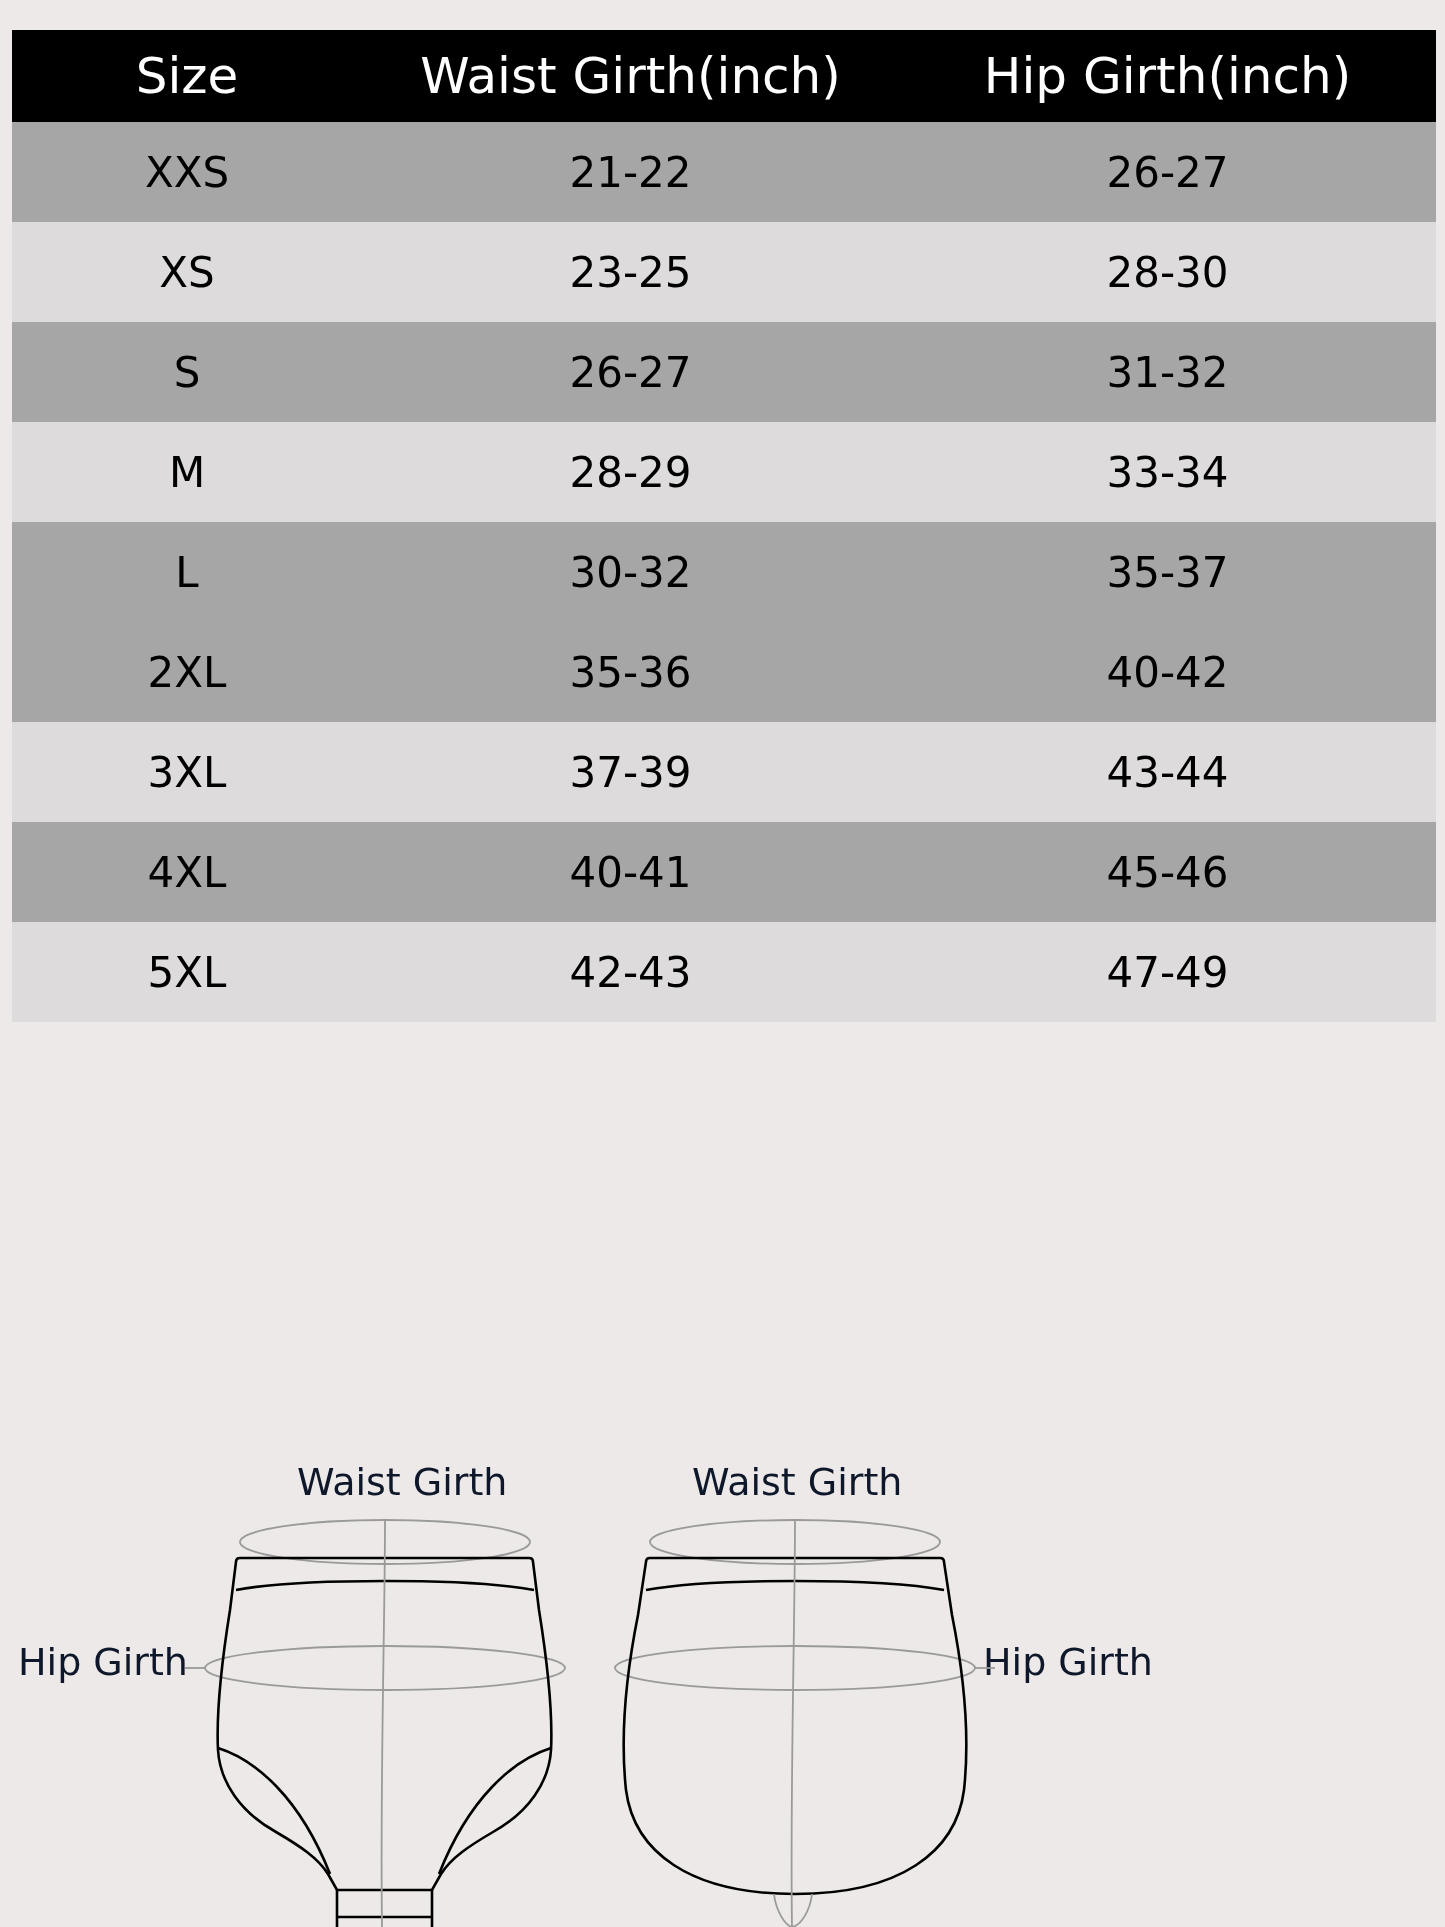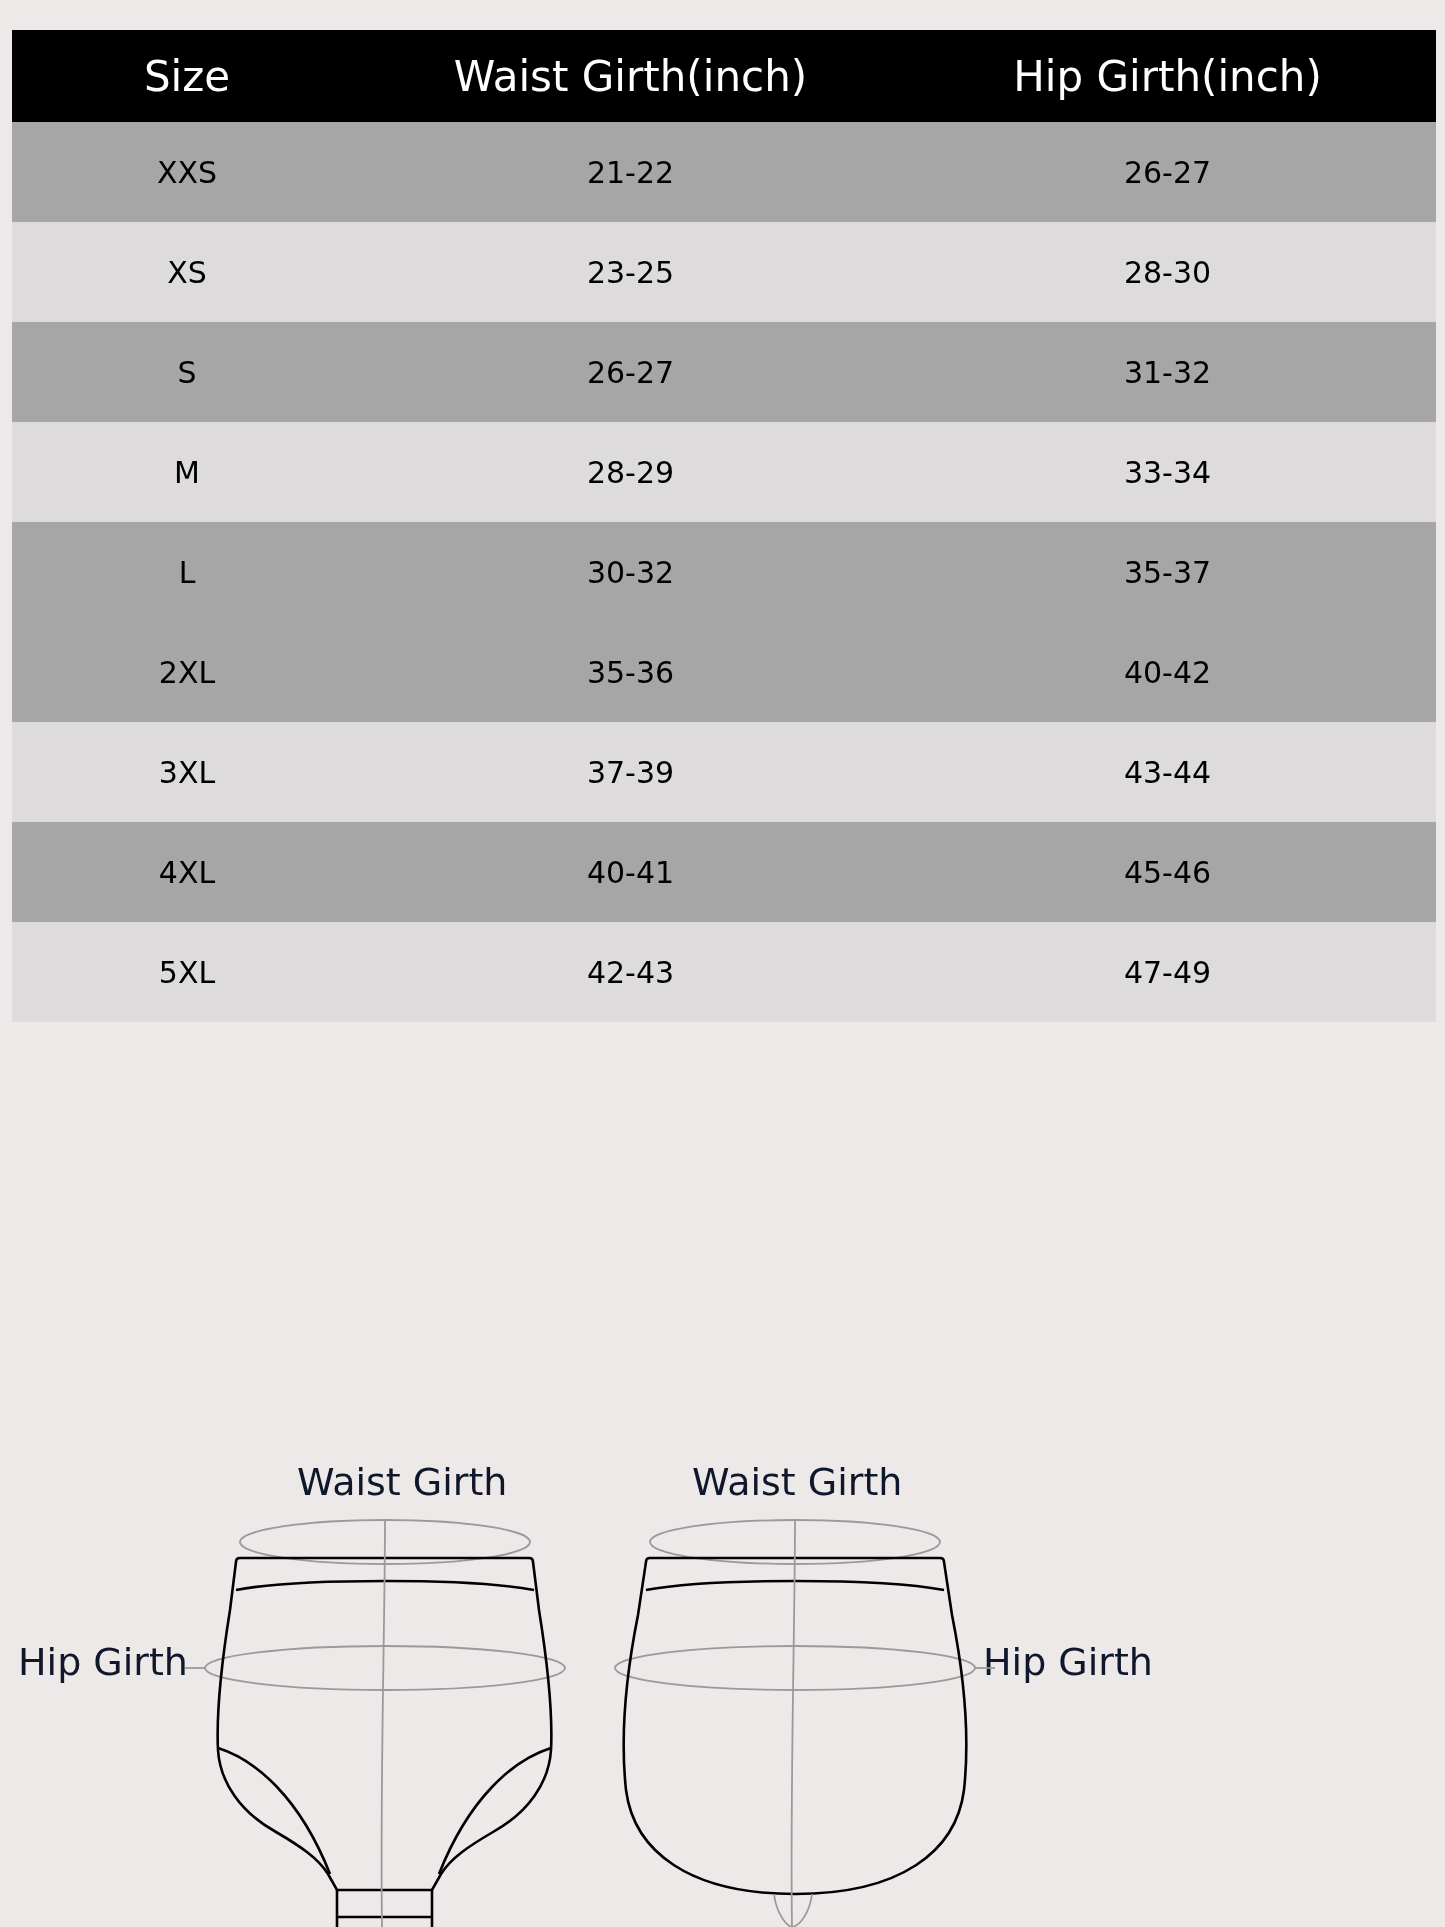--- a/index.html
+++ b/index.html
@@ -32,34 +32,34 @@
     margin: 0;
     text-align: center;
     vertical-align: middle;
     font-weight: normal;
     color: #000;
   }
   .size-table thead th {
     background: #000;
     color: #fff;
     height: 92px;
-    font-size: 42px;
+    font-size: 50px;
     letter-spacing: 0px;
   }
   .size-table tbody tr {
     height: 100px;
   }
   .size-table tbody tr.band-dark td {
     background: #a6a6a6;
   }
   .size-table tbody tr.band-light td {
     background: #dddbdb;
   }
   .size-table tbody td {
-    font-size: 30px;
+    font-size: 42px;
   }
   .col-size { width: 350px; }
   .col-waist { width: 537px; }
   .col-hip   { width: 537px; }
 
   .diagram-area {
     position: absolute;
     left: 0;
     top: 1460px;
     width: 1445px;

